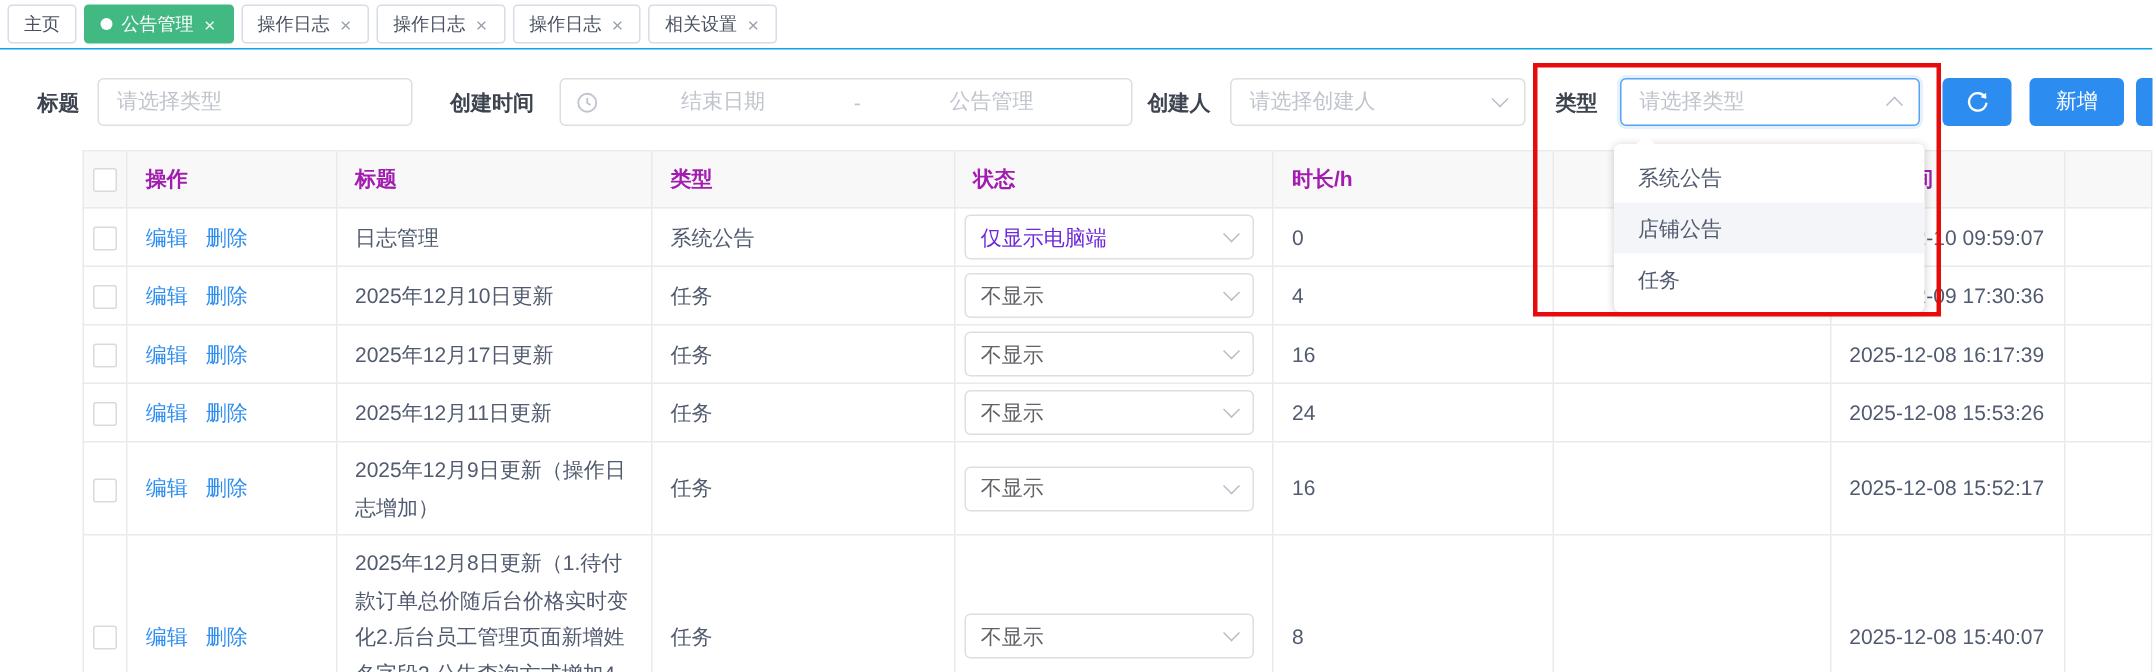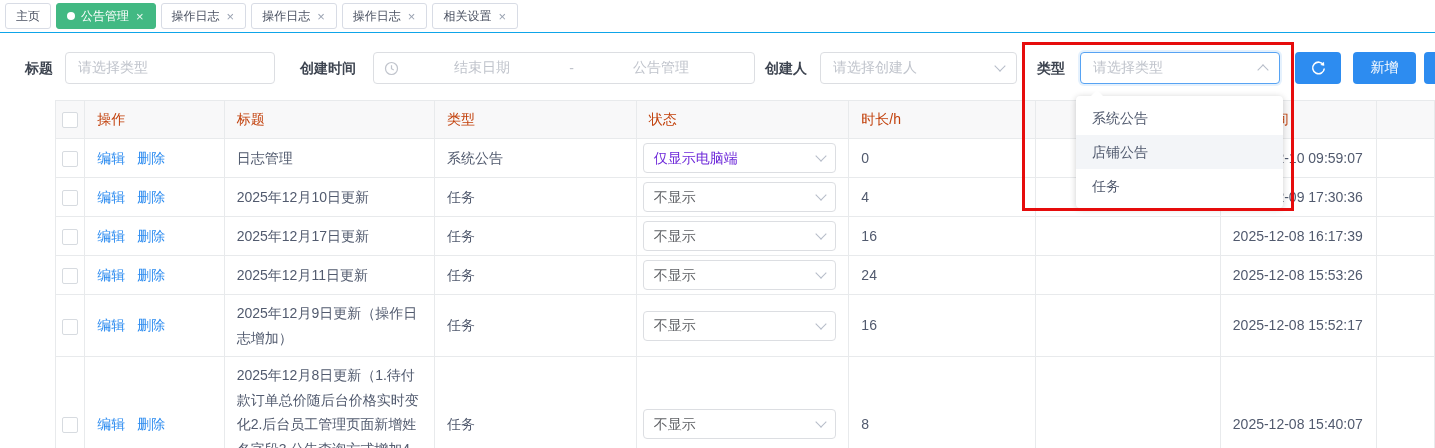--- a/index.html
+++ b/index.html
@@ -41,21 +41,21 @@
   .chev.up{transform:rotate(-135deg);margin-top:4px;}
   .btn{
     position:absolute;top:52px;height:32px;border:none;border-radius:4px;background:#2d8cf0;
     color:#fff;font-size:14px;display:flex;align-items:center;justify-content:center;cursor:pointer;
     font-family:inherit;
   }
   
   .grid{position:absolute;left:55px;top:100px;z-index:1;}
   table{border-collapse:collapse;table-layout:fixed;}
   th,td{border:1px solid #e8eaec;font-size:14px;vertical-align:middle;box-sizing:border-box;}
-  th{background:#f8f8f9;color:#c2410c;font-weight:400;text-align:left;height:38px;padding:0 12px;}
+  th{background:#f8f8f9;color:#a21caf;font-weight:700;text-align:left;height:38px;padding:0 12px;}
   td{height:38px;padding:6px 12px;color:#515a6e;line-height:1.75;}
   .cb-cell{text-align:center;padding:0;}
   .checkbox{width:14px;height:14px;border:1px solid #d7dbe0;border-radius:2px;background:#fff;
             display:inline-block;vertical-align:middle;cursor:pointer;}
   a.op{color:#2d8cf0;text-decoration:none;margin-right:12px;cursor:pointer;margin-top:19px;}
   .cell-select{
     width:193px;height:30px;box-sizing:border-box;border:1px solid #dcdee2;border-radius:4px;
     display:flex;align-items:center;justify-content:space-between;padding:0 10px;color:#606266;
     background:#fff;cursor:pointer;font-size:14px;white-space:nowrap;overflow:hidden;
   }

